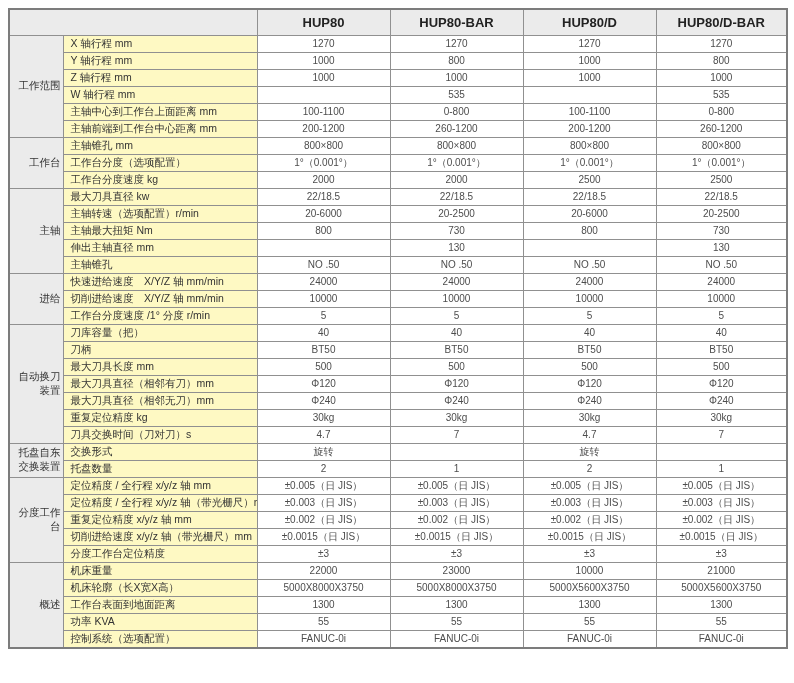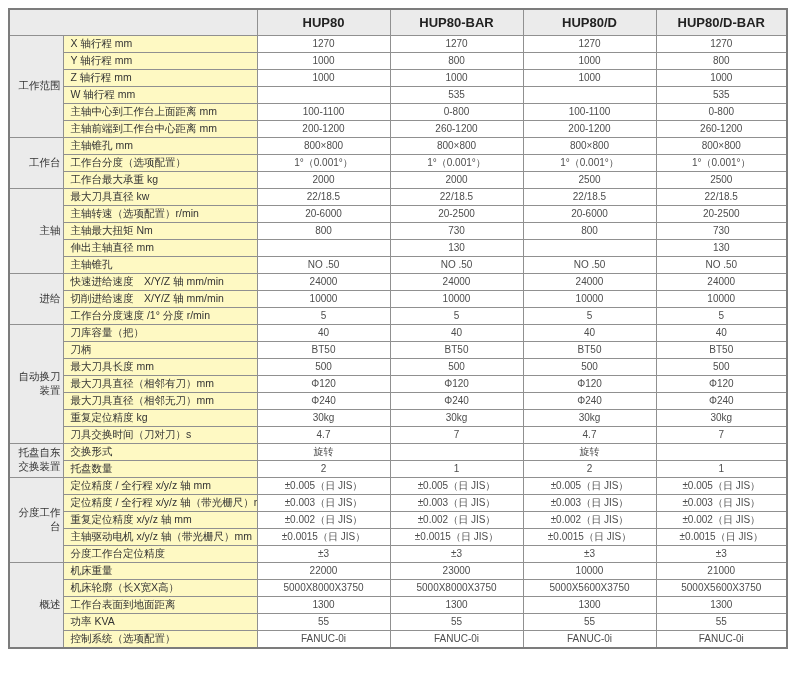--- a/index.html
+++ b/index.html
@@ -143,21 +143,21 @@
           <td class="val">800×800</td>
         </tr>
         <tr>
           <td class="param">工作台分度（选项配置）</td>
           <td class="val">1°（0.001°）</td>
           <td class="val">1°（0.001°）</td>
           <td class="val">1°（0.001°）</td>
           <td class="val">1°（0.001°）</td>
         </tr>
         <tr>
-          <td class="param">工作台最大承重 kg</td>
+          <td class="param">工作台分度速度 kg</td>
           <td class="val">2000</td>
           <td class="val">2000</td>
           <td class="val">2500</td>
           <td class="val">2500</td>
         </tr>
         <tr>
           <th rowspan="5" class="cat">主轴</th>
           <td class="param">最大刀具直径 kw</td>
           <td class="val">22/18.5</td>
           <td class="val">22/18.5</td>
@@ -295,21 +295,21 @@
           <td class="val">±0.003（日 JIS）</td>
         </tr>
         <tr>
           <td class="param">重复定位精度 x/y/z 轴 mm</td>
           <td class="val">±0.002（日 JIS）</td>
           <td class="val">±0.002（日 JIS）</td>
           <td class="val">±0.002（日 JIS）</td>
           <td class="val">±0.002（日 JIS）</td>
         </tr>
         <tr>
-          <td class="param">主轴驱动电机 x/y/z 轴（带光栅尺）mm</td>
+          <td class="param">切削进给速度 x/y/z 轴（带光栅尺）mm</td>
           <td class="val">±0.0015（日 JIS）</td>
           <td class="val">±0.0015（日 JIS）</td>
           <td class="val">±0.0015（日 JIS）</td>
           <td class="val">±0.0015（日 JIS）</td>
         </tr>
         <tr>
           <td class="param">分度工作台定位精度</td>
           <td class="val">±3</td>
           <td class="val">±3</td>
           <td class="val">±3</td>

